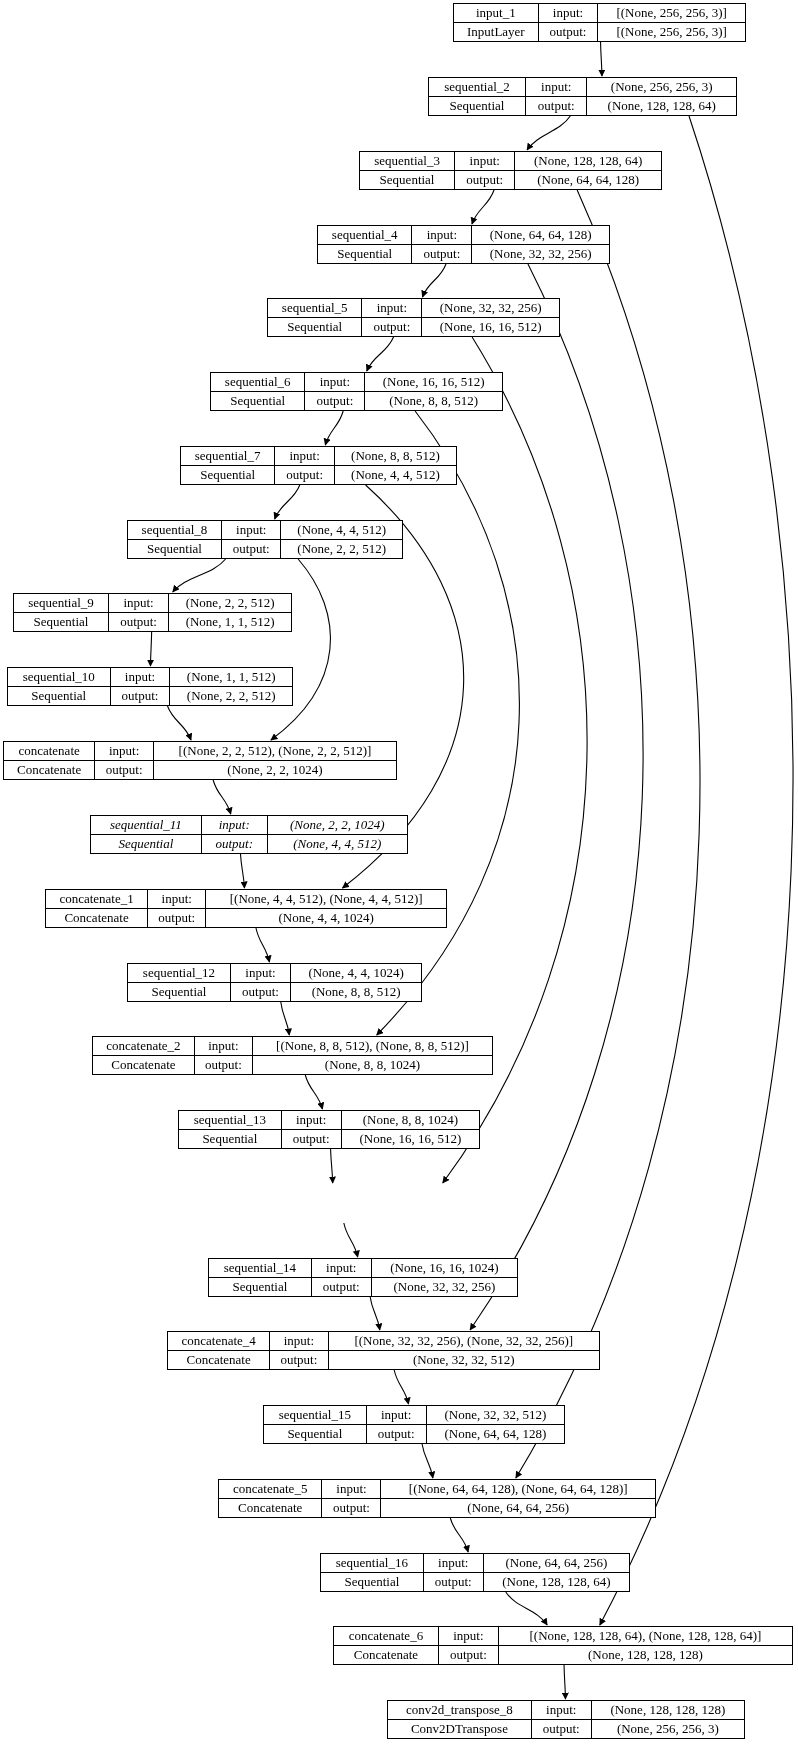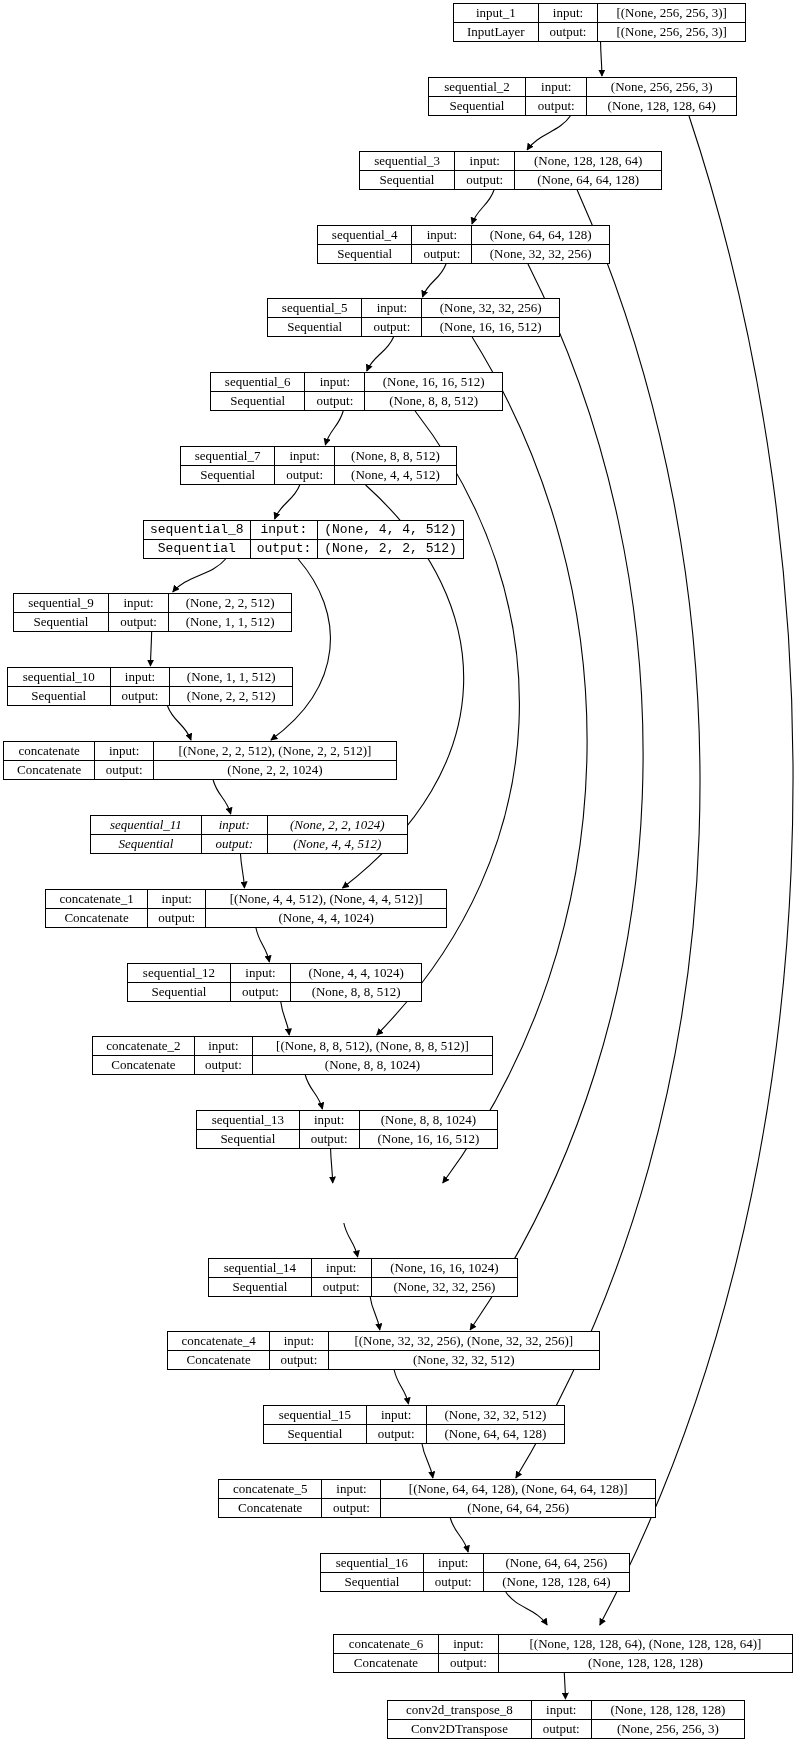--- a/index.html
+++ b/index.html
@@ -164,21 +164,21 @@
           <td>input:</td>
           <td>(None, 8, 8, 512)</td>
         </tr>
         <tr>
           <td>Sequential</td>
           <td>output:</td>
           <td>(None, 4, 4, 512)</td>
         </tr>
       </tbody>
     </table>
-    <table class="node" style="left: 143px; top: 520px; width: 276px; font-family: Liberation Mono, monospace;">
+    <table class="node" style="left: 127px; top: 520px; width: 276px;">
       <tbody>
         <tr>
           <td>sequential_8</td>
           <td>input:</td>
           <td>(None, 4, 4, 512)</td>
         </tr>
         <tr>
           <td>Sequential</td>
           <td>output:</td>
           <td>(None, 2, 2, 512)</td>
@@ -276,21 +276,21 @@
           <td>input:</td>
           <td>[(None, 8, 8, 512), (None, 8, 8, 512)]</td>
         </tr>
         <tr>
           <td>Concatenate</td>
           <td>output:</td>
           <td>(None, 8, 8, 1024)</td>
         </tr>
       </tbody>
     </table>
-    <table class="node" style="left: 196px; top: 1110px; width: 302px;">
+    <table class="node" style="left: 178px; top: 1110px; width: 302px;">
       <tbody>
         <tr>
           <td>sequential_13</td>
           <td>input:</td>
           <td>(None, 8, 8, 1024)</td>
         </tr>
         <tr>
           <td>Sequential</td>
           <td>output:</td>
           <td>(None, 16, 16, 512)</td>
@@ -360,21 +360,21 @@
           <td>input:</td>
           <td>(None, 64, 64, 256)</td>
         </tr>
         <tr>
           <td>Sequential</td>
           <td>output:</td>
           <td>(None, 128, 128, 64)</td>
         </tr>
       </tbody>
     </table>
-    <table class="node" style="left: 333px; top: 1626px; width: 460px; margin-top: 8px;">
+    <table class="node" style="left: 333px; top: 1626px; width: 460px;">
       <tbody>
         <tr>
           <td>concatenate_6</td>
           <td>input:</td>
           <td>[(None, 128, 128, 64), (None, 128, 128, 64)]</td>
         </tr>
         <tr>
           <td>Concatenate</td>
           <td>output:</td>
           <td>(None, 128, 128, 128)</td>

